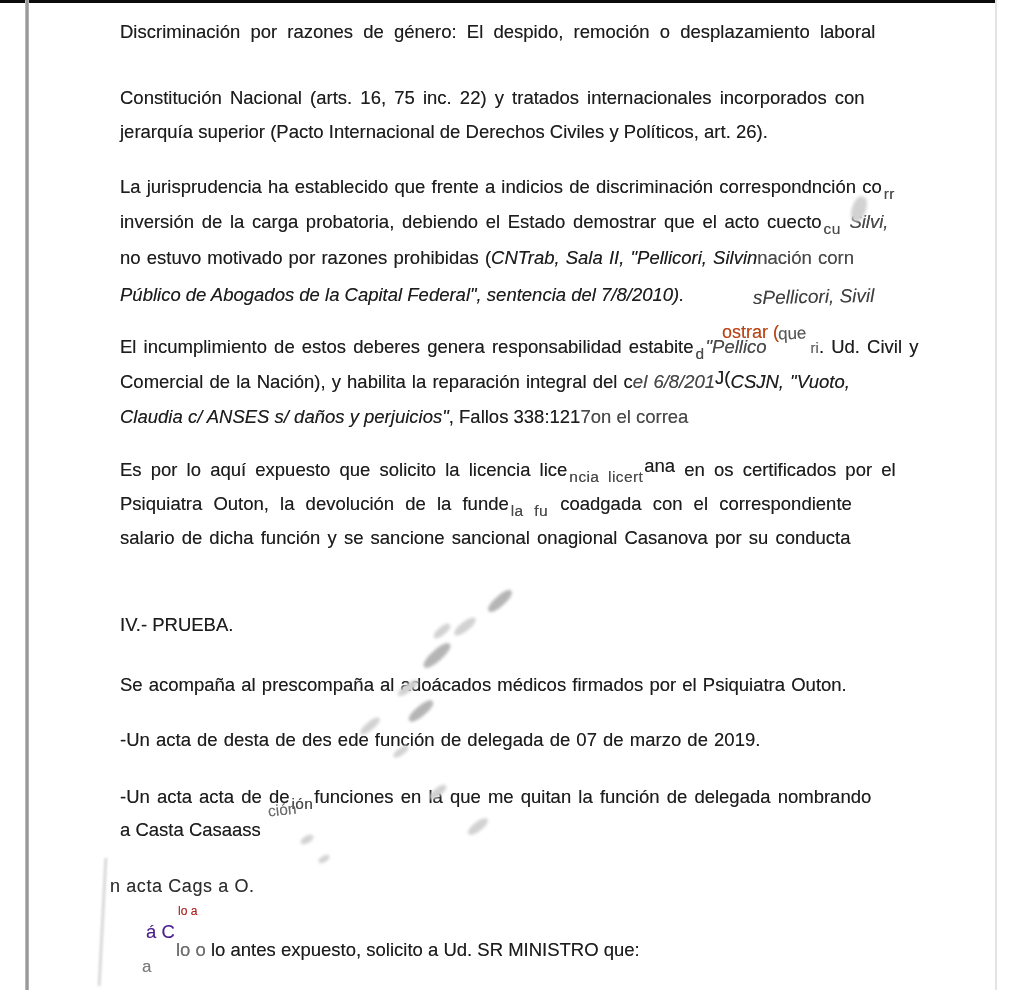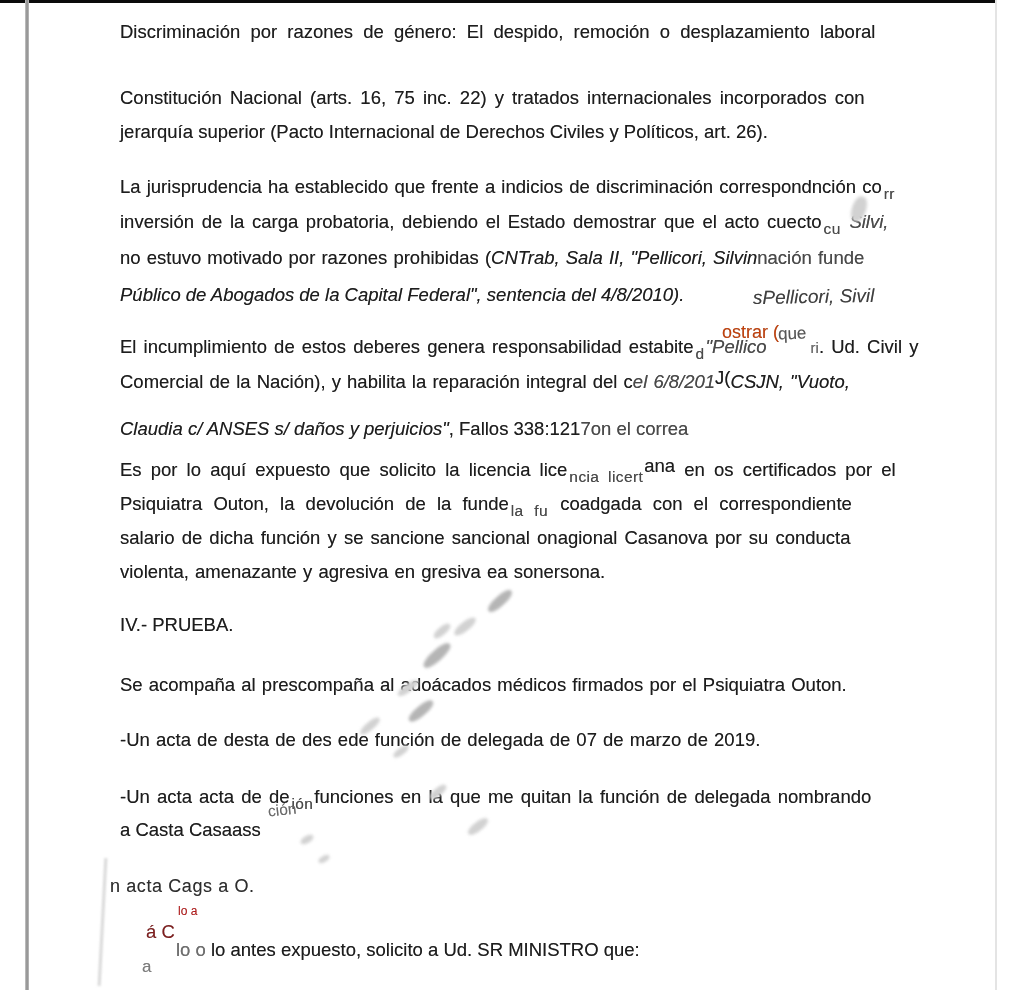--- a/index.html
+++ b/index.html
@@ -37,61 +37,60 @@
   <div class="line ws3" style="top:87px">Constitución Nacional (arts. 16, 75 inc. 22) y tratados internacionales incorporados con</div>
   <div class="line" style="top:121px">jerarquía superior (Pacto Internacional de Derechos Civiles y Políticos, art. 26).</div>
 
   <div class="line ws1" style="top:176px">
     <span>La jurisprudencia ha establecido que frente a indicios de discriminación correspondnción co</span><span class="sub gh">rr</span>
   </div>
   <div class="line ws25" style="top:211px">
     <span>inversión de la carga probatoria, debiendo el Estado demostrar que el acto cuecto</span><span class="sub gh">cu</span> <span class="it gh">Silvi,</span>
   </div>
   <div class="line ws1" style="top:247px">
-    <span>no estuvo motivado por razones prohibidas (</span><span class="it">CNTrab, Sala II, "Pellicori, Silvin</span><span class="gh">nación funde</span>
+    <span>no estuvo motivado por razones prohibidas (</span><span class="it">CNTrab, Sala II, "Pellicori, Silvin</span><span class="gh">nación corn</span>
   </div>
-  <div class="line it" style="top:284px">Público de Abogados de la Capital Federal", sentencia del 4/8/2010).</div>
+  <div class="line it" style="top:284px">Público de Abogados de la Capital Federal", sentencia del 7/8/2010).</div>
   <div class="ghost it" style="left:753px;top:286px;font-size:19px;color:#3f3f3f;transform:rotate(-1deg)">sPellicori, Sivil</div>
 
   <div class="ghost" style="left:722px;top:322px;font-size:18px;color:#c2410c">ostrar (</div>
   <div class="ghost" style="left:778px;top:324px;font-size:17px;color:#585858;transform:rotate(-2deg)">que</div>
 
   <div class="line ws2" style="top:336px">
     <span>El incumplimiento de estos deberes genera responsabilidad estabite</span><span class="sub gh">d</span><span class="it gh">"Pellico</span><span class="gh2" style="font-size:15px">ri</span><span>. Ud. Civil y</span>
   </div>
   <div class="line ws1" style="top:371px">
     <span>Comercial de la Nación), y habilita la reparación integral del c</span><span class="it gh">el 6/8/201</span><span class="sup">J(</span><span class="it">CSJN, "Vuoto,</span>
   </div>
-  <div class="line" style="top:418px">
+  <div class="line" style="top:406px">
     <span class="it">Claudia c/ ANSES s/ daños y perjuicios"</span><span>, Fallos 338:121</span><span class="gh">7on</span><span class="gh"> el correa</span>
   </div>
 
   <div class="line ws4" style="top:459px">
     <span>Es por lo aquí expuesto que solicito la licencia lice</span><span class="sub gh">ncia licert</span><span class="sup">ana</span><span> en os certificados por el</span>
   </div>
   <div class="line ws2" style="top:527px">salario de dicha función y se sancione sancional onagional Casanova por su conducta</div>
   <div class="line ws6" style="top:493px">
     <span>Psiquiatra Outon, la devolución de la funde</span><span class="sub gh">la fu</span><span> coadgada con el correspondiente</span>
   </div>
-  <div class="line ws1" style="top:561px">violenta, amenazante y agresiva en gresiva ea sonersona.</div>
 
   <div class="line" style="top:614px">IV.- PRUEBA.</div>
 
   <div class="line ws1" style="top:674px">Se acompaña al prescompaña al adoácados médicos firmados por el Psiquiatra Outon.</div>
 
   <div class="line ws1" style="top:729px">-Un acta de desta de des ede función de delegada de 07 de marzo de 2019.</div>
   <div class="line ws2" style="top:786px">
     <span>-Un acta acta de de</span><span class="sub gh">ión</span><span>funciones en la que me quitan la función de delegada nombrando</span>
   </div>
   <div class="ghost" style="left:268px;top:801px;font-size:15.5px;color:#6a6a6a;transform:rotate(-6deg)">ción</div>
   <div class="line" style="top:819px">a Casta Casaass</div>
 
   <div class="ghost" style="left:110px;top:876px;font-size:18px;color:#2e2e2e;letter-spacing:.6px">n acta Cags a O.</div>
   <div class="ghost" style="left:178px;top:904px;font-size:12px;color:#b91c1c">lo a</div>
-  <div class="ghost" style="left:146px;top:921px;font-size:18.5px;color:#7f1d1d">á C</div>
+  <div class="ghost" style="left:146px;top:921px;font-size:18.5px;color:#4c1d95">á C</div>
   <div class="line" style="left:132px;top:939px">
     <span class="gh2">lo o </span><span>lo antes expuesto, solicito a Ud. SR MINISTRO que:</span>
   </div>
   <div class="ghost" style="left:142px;top:957px;font-size:17px;color:#7c7c7c">a</div>
 
   <div class="smear" style="left:485px;top:596px;width:30px;height:10px;transform:rotate(-42deg)"></div>
   <div class="smear lt" style="left:452px;top:622px;width:26px;height:9px;transform:rotate(-38deg)"></div>
   <div class="smear" style="left:420px;top:650px;width:34px;height:11px;transform:rotate(-42deg)"></div>
   <div class="smear lt" style="left:432px;top:627px;width:20px;height:8px;transform:rotate(-40deg)"></div>
   <div class="smear lt" style="left:396px;top:684px;width:24px;height:8px;transform:rotate(-36deg)"></div>

